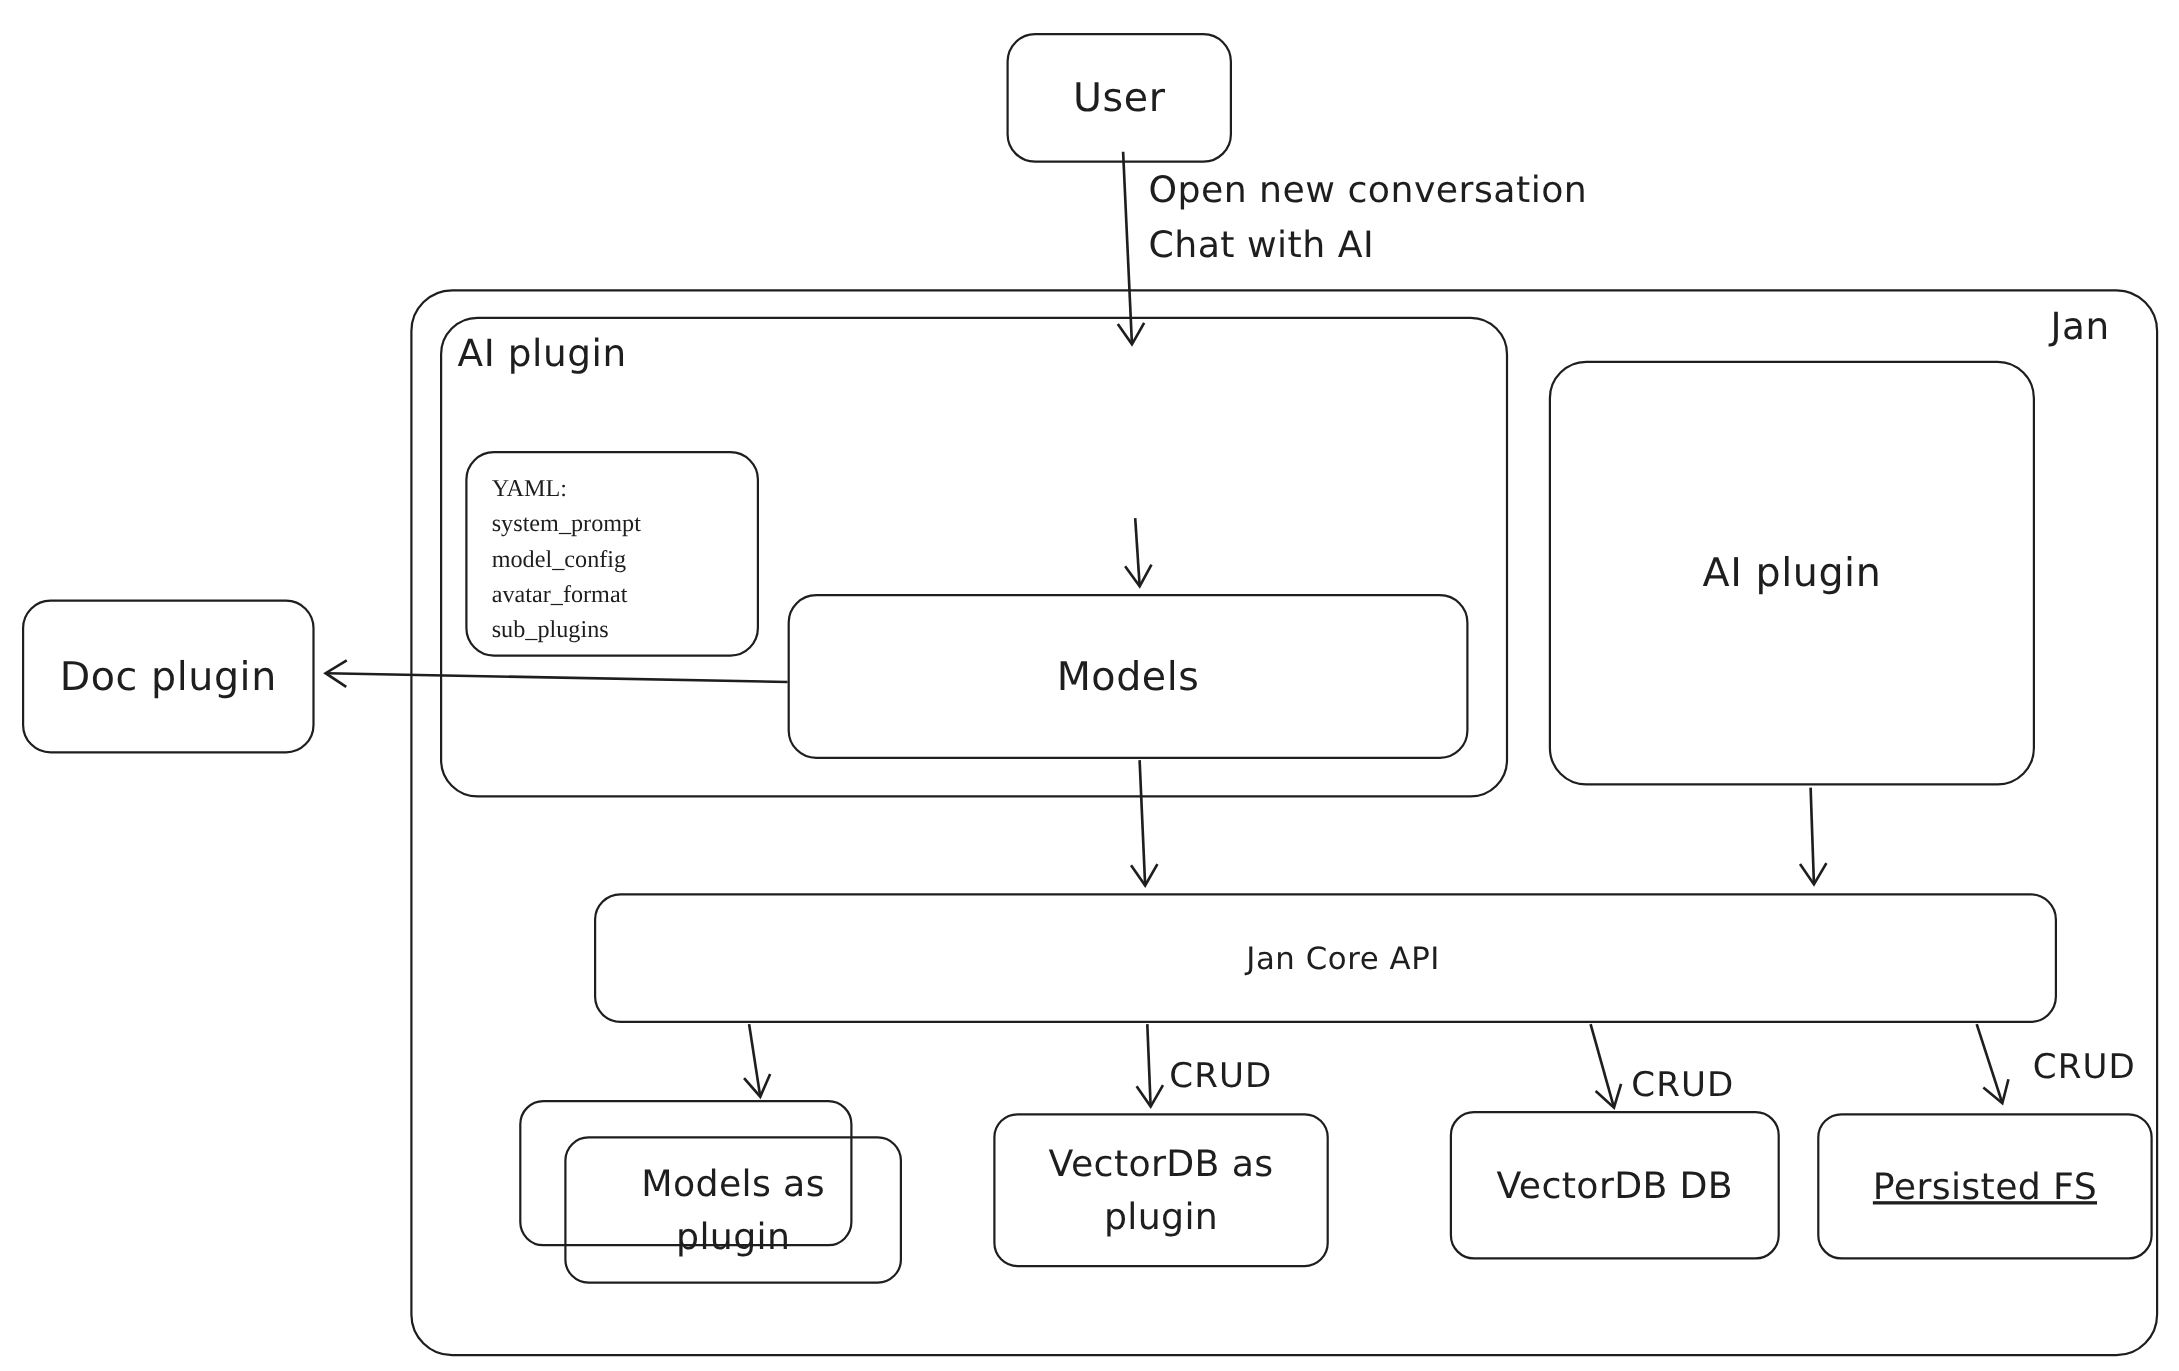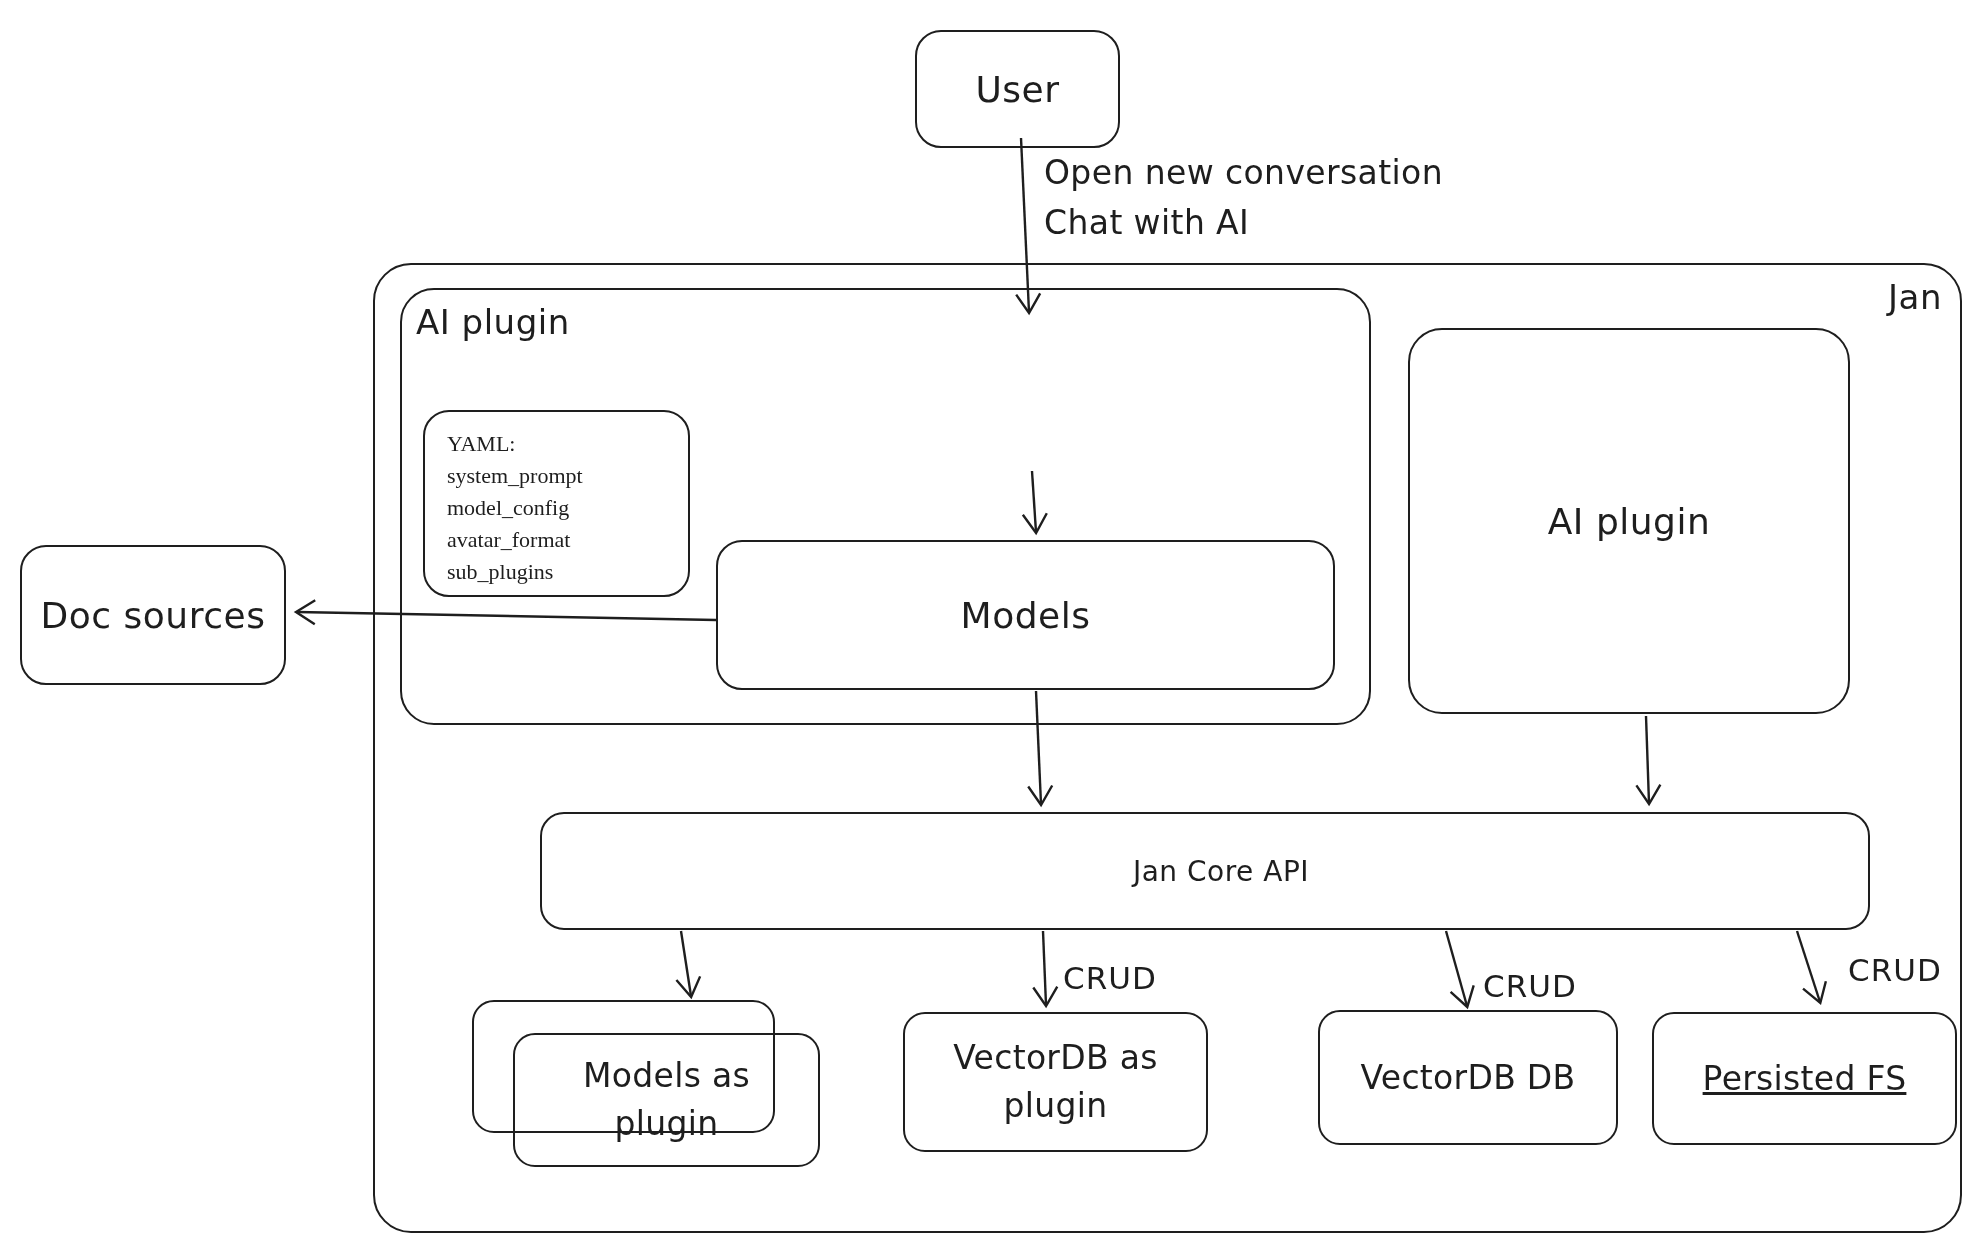--- a/index.html
+++ b/index.html
@@ -68,21 +68,21 @@
     pointer-events:none;
   }
   #arrows line{stroke:var(--stroke);stroke-width:2.4;fill:none;}
 </style>
 </head>
 <body>
 
 <div id="canvas">
 
   <div class="node container-box" style="left:373px;top:263px;width:1589px;height:970px;border-radius:38px;">
-    <span class="corner-label" style="right:18px;top:12px;">Jan</span>
+    <span class="corner-label" style="right:42px;top:12px;">Jan</span>
   </div>
 
   <div class="node container-box" style="left:400px;top:288px;width:971px;height:437px;border-radius:34px;">
     <span class="corner-label" style="left:14px;top:12px;">AI plugin</span>
   </div>
 
   <div class="yaml-note" style="left:423px;top:410px;width:267px;height:187px;">
     <div>YAML:</div>
     <div>system_prompt</div>
     <div>model_config</div>
@@ -97,21 +97,21 @@
 
   <div class="node" style="left:716px;top:540px;width:619px;height:150px;">
     <span class="label-lg">Models</span>
   </div>
 
   <div class="node" style="left:1408px;top:328px;width:442px;height:386px;border-radius:34px;">
     <span class="label-lg">AI plugin</span>
   </div>
 
   <div class="node" style="left:20px;top:545px;width:266px;height:140px;">
-    <span class="label-lg">Doc sources</span>
+    <span class="label-lg">Doc plugin</span>
   </div>
 
   <div class="node" style="left:540px;top:812px;width:1330px;height:118px;border-radius:24px;">
     <span class="label-md">Jan Core API</span>
   </div>
 
   <div class="node" style="left:472px;top:1000px;width:303px;height:133px;border-radius:22px;"></div>
   <div class="node" style="left:513px;top:1033px;width:307px;height:134px;border-radius:22px;background:transparent;">
     <span class="label-sm wrap-label" style="width:210px;">Models as plugin</span>
   </div>

